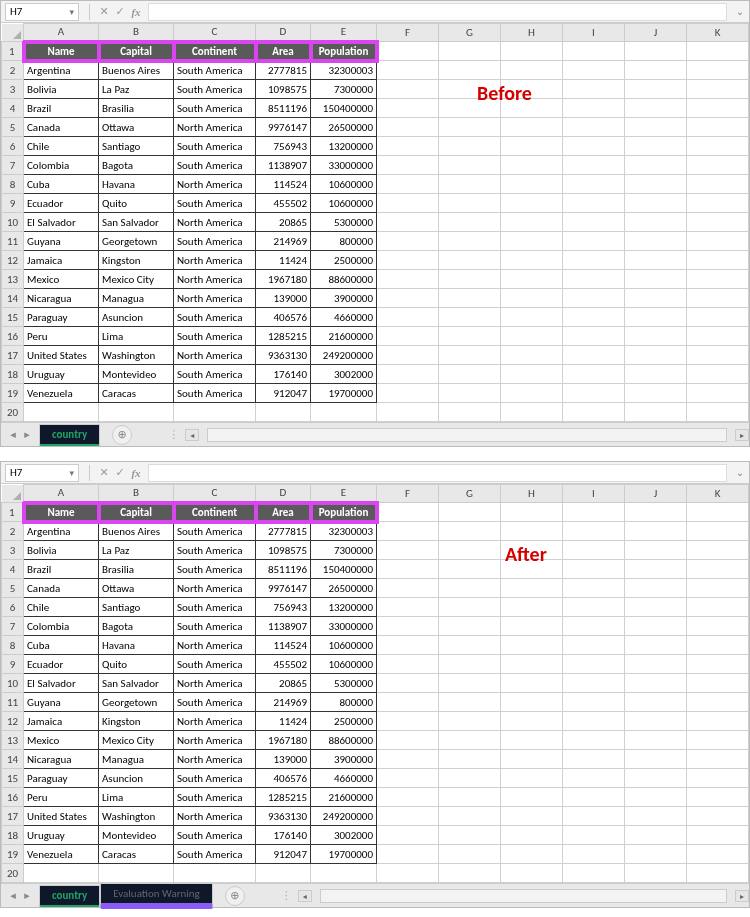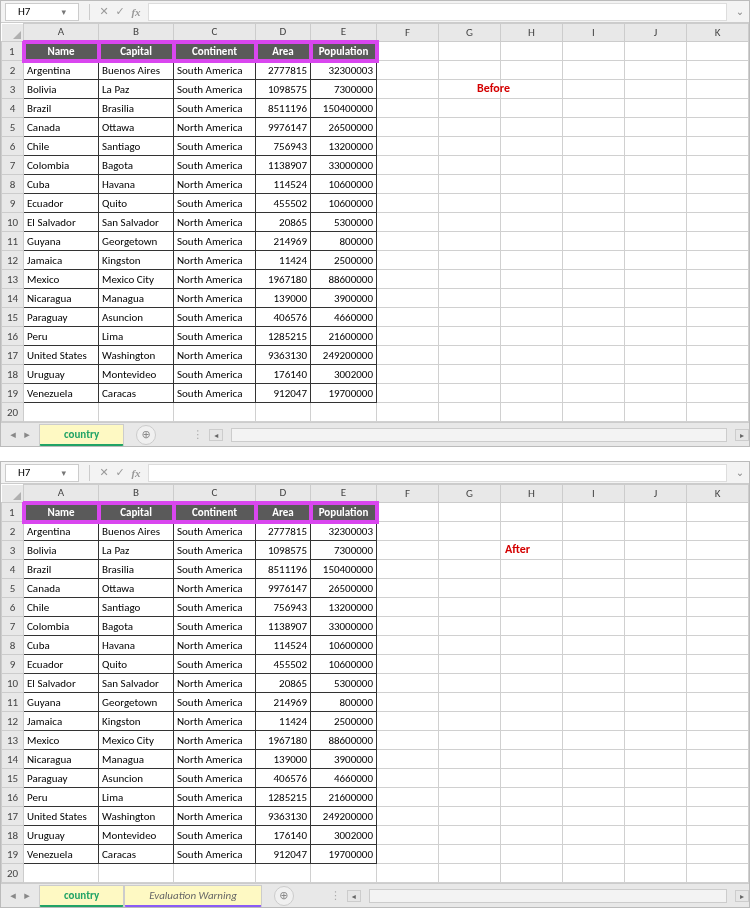--- a/index.html
+++ b/index.html
@@ -22,21 +22,21 @@
     border-bottom: 1px solid #ccc;
     background: #f3f3f3;
   }
   .name-box {
     width: 74px;
     height: 18px;
     margin: 2px 4px;
     background: #fff;
     border: 1px solid #ccc;
     font-size: 11px;
-    padding: 0 12px;
+    padding: 0 4px;
     display: flex;
     align-items: center;
     justify-content: space-between;
   }
   .name-box .dd { color:#777; font-size:9px; }
   .fb-sep { width:1px; height:16px; background:#ccc; margin:0 6px;}
   .fb-btn { color:#999; width:16px; text-align:center; cursor:default; }
   .fb-fx { font-style: italic; font-family: "Times New Roman", serif; font-weight: bold; }
   .fb-input {
     flex: 1; height:18px; background:#fff; border:1px solid #ddd; margin:2px 4px;
@@ -72,35 +72,35 @@
     padding:0 3px; font-size:11px; color:#000;
     overflow:hidden; white-space:nowrap;
   }
   td.data { border:1px solid #333; }
   td.hdr {
     background:#5a5a5a; color:#fff; font-weight:bold; text-align:center;
     border:4px solid #d946ef;
   }
   td.num { text-align:right; }
   .overlay-label {
-    position:absolute; color:#d40000; font-weight:bold; font-size:12px;padding-left:16px;
+    position:absolute; color:#d40000; font-weight:bold; font-size:20px;padding-left:16px;
   }
   .tabs-row {
     display:flex; align-items:center; height:24px;
     background:#e8e8e8; border-top:1px solid #ccc;
     font-size:11px;
   }
   .tabs-nav { display:flex; padding:0 6px; gap:2px; color:#888;}
   .tabs-nav span { width:12px; text-align:center; }
   .tab {
-    padding:3px 24px; background:#fef9c3; border:1px solid #ccc;
+    padding:3px 12px; background:#0f172a; border:1px solid #ccc;
     border-bottom:2px solid #21a366; color:#21a366; font-weight:bold;
     border-radius: 0 0 2px 2px;
   }
-  .tab.inactive { border-bottom:2px solid #8b5cf6; color:#666; font-weight:normal;font-style:italic;}
+  .tab.inactive { border-bottom:6px solid #8b5cf6; color:#666; font-weight:normal;}
   .tab-add {
     width:20px;height:20px; border:1px solid #ccc; border-radius:50%;
     display:flex;align-items:center;justify-content:center;
     margin-left:12px; color:#888; background:#f0f0f0;
   }
   .scroll-track {
     flex:1; margin:0 8px; height:14px; background:#f3f3f3;
     border:1px solid #ccc; display:flex; align-items:center;
   }
   .scroll-btn {

